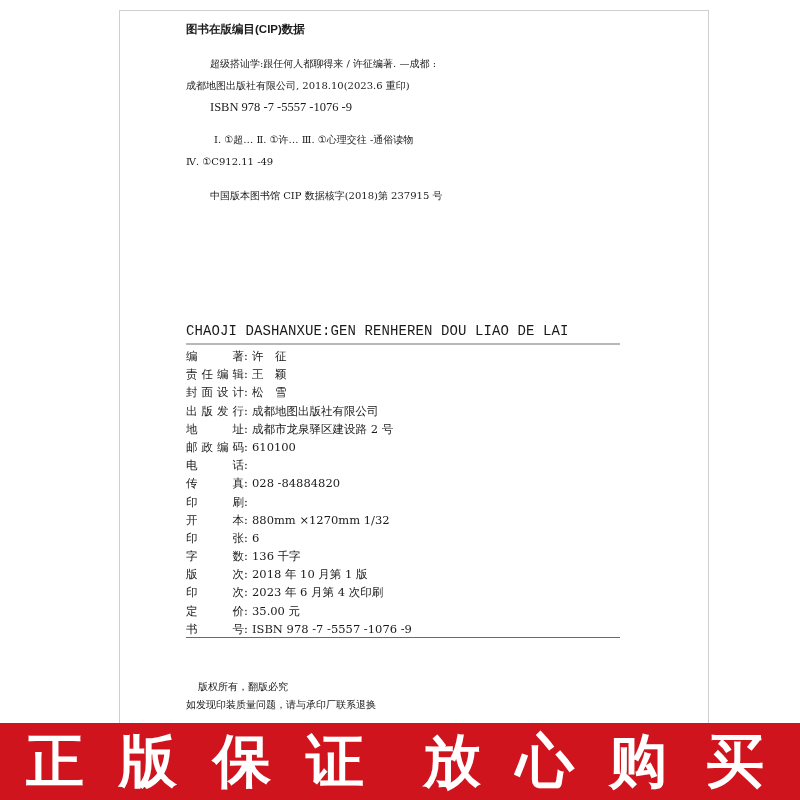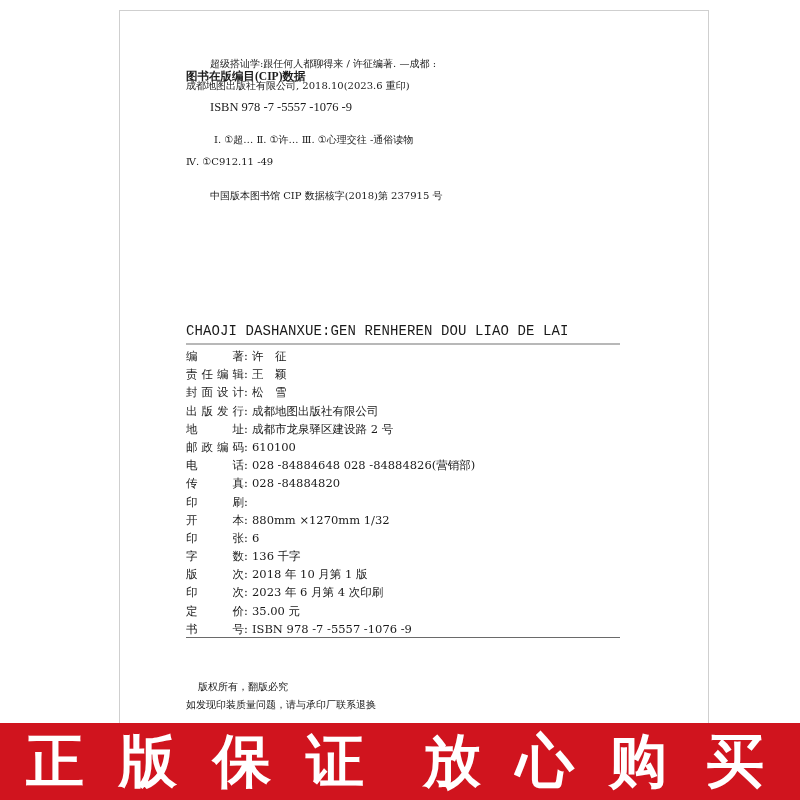--- a/index.html
+++ b/index.html
@@ -8,21 +8,21 @@
     background: #ffffff;
     font-family: "DejaVu Serif", "Liberation Serif", serif;
     color: #1a1a1a;
   }
   .page {
     position: absolute; left: 119px; top: 10px; width: 590px; height: 720px;
     border-left: 1px solid #cfcfcf; border-top: 1px solid #cfcfcf; border-right: 1px solid #cfcfcf;
     box-sizing: border-box;
   }
   .t { position: absolute; font-size: 10px; line-height: 14px; white-space: nowrap; }
-  .cip-title { left: 186px; top: 22px; font-weight: bold; font-family: Liberation Serif, serif; font-size: 11.5px; margin-top: 47px; }
+  .cip-title { left: 186px; top: 22px; font-weight: bold; font-family: Liberation Sans, sans-serif; font-size: 11.5px; }
   .l1 { left: 210px; top: 57px; }
   .l2 { left: 186px; top: 79px; }
   .l3 { left: 210px; top: 100px; font-family: "Liberation Serif", serif; font-size: 12.5px; }
   .c1 { left: 214px; top: 133px; }
   .c2 { left: 186px; top: 155px; }
   .c3 { left: 210px; top: 189px; }
   .en-title {
     position: absolute; left: 186px; top: 323px;
     font-family: Liberation Mono, monospace; font-size: 14px; letter-spacing: 0.1px; white-space: nowrap;
   }
@@ -118,21 +118,20 @@
       </span>
       <span class="colon">:</span>
       <span class="val">610100</span>
     </div>
     <div class="row">
       <span class="lbl">
         <span>电</span>
         <span>话</span>
       </span>
       <span class="colon">:</span>
-      <span class="val">028 -84884648    028 -84884826(营销部)</span>
     </div>
     <div class="row">
       <span class="lbl">
         <span>传</span>
         <span>真</span>
       </span>
       <span class="colon">:</span>
       <span class="val">028 -84884820</span>
     </div>
     <div class="row">

